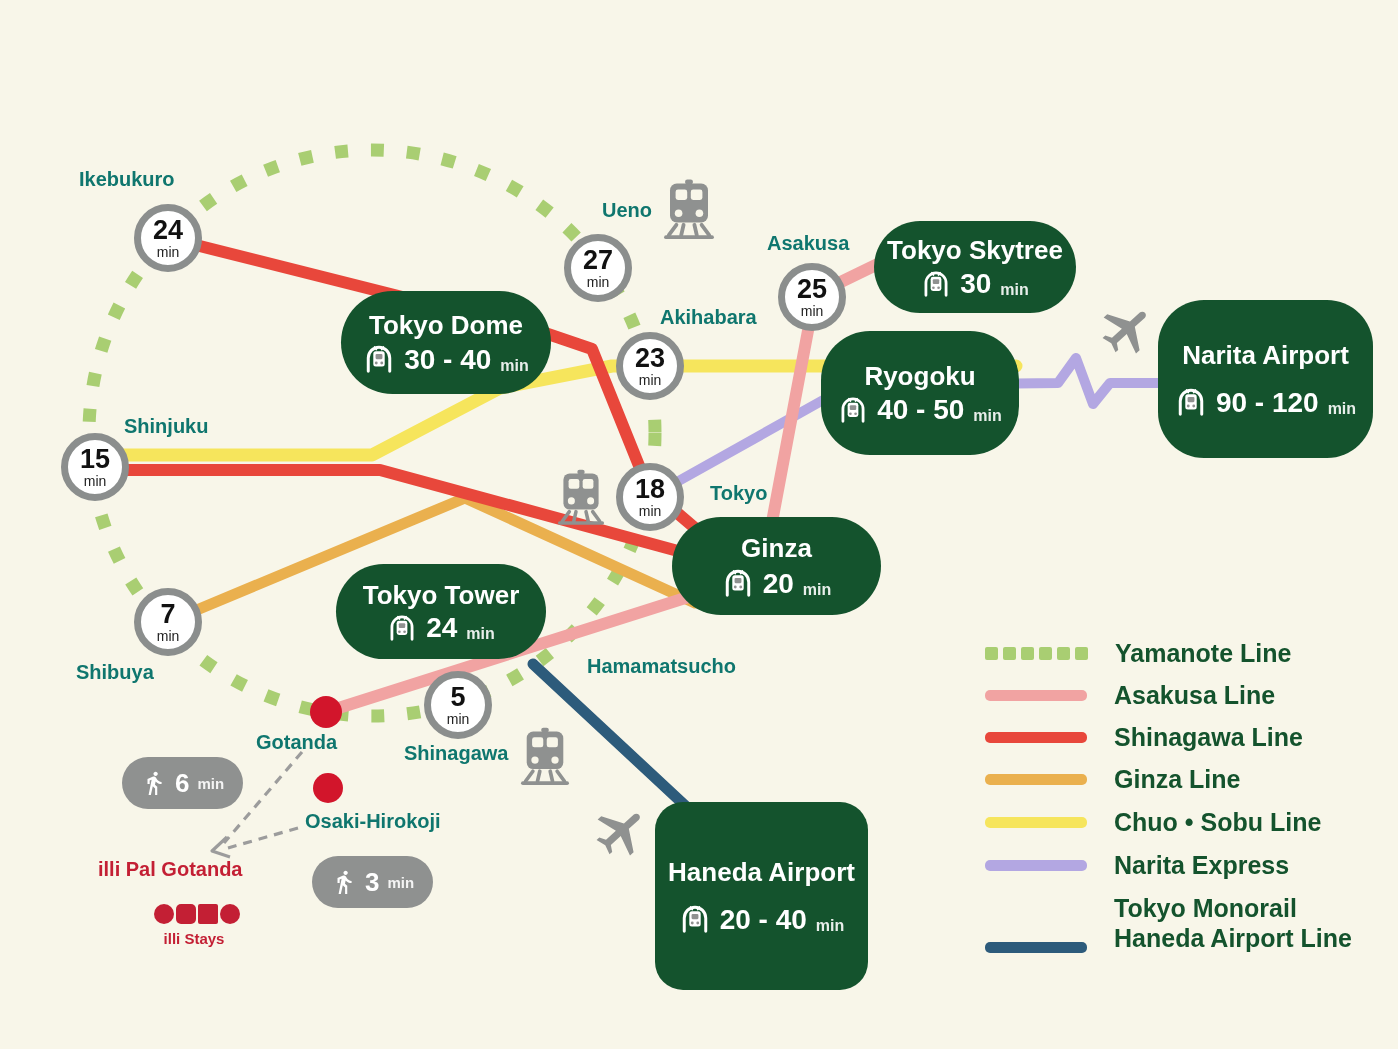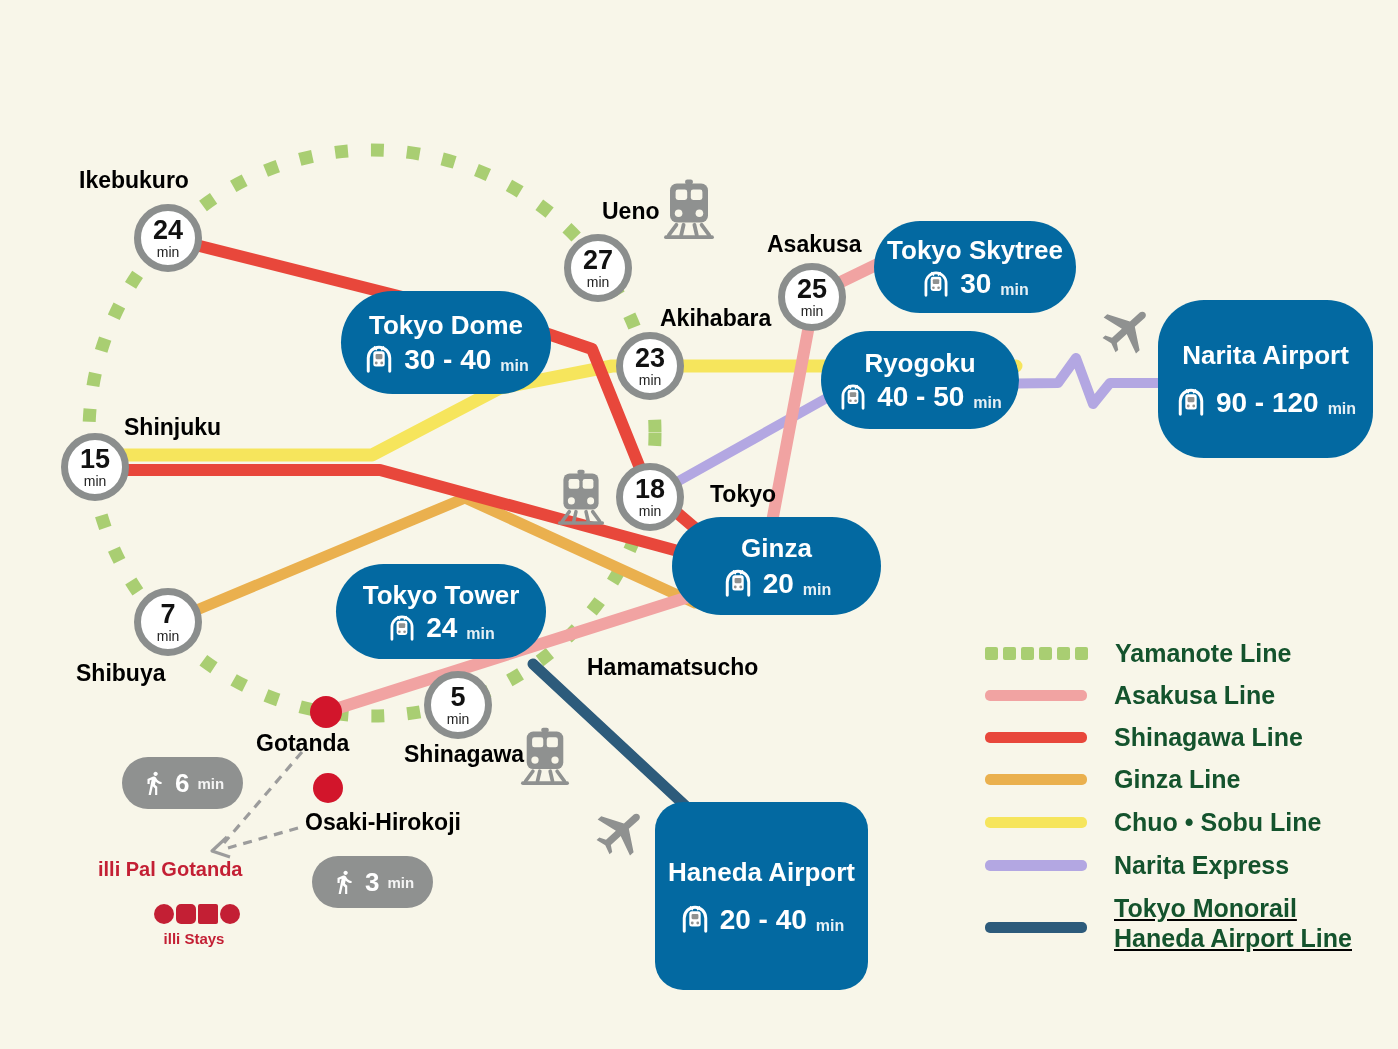--- a/index.html
+++ b/index.html
@@ -4,34 +4,34 @@
 <style>
   html,body{margin:0;padding:0;background:#e8e8e0;}
   .stage{position:relative;width:1398px;height:1049px;background:#f8f6e9;
          font-family:"Liberation Sans",sans-serif;overflow:hidden;}
   .lines{position:absolute;left:0;top:0;z-index:1;}
   .badge{position:absolute;width:68px;height:68px;box-sizing:border-box;border:7px solid #8b8e8d;
          background:#ffffff;border-radius:50%;display:flex;flex-direction:column;align-items:center;
          justify-content:center;z-index:3;}
   .badge .t{font-size:27px;font-weight:700;color:#111;line-height:1;}
   .badge .u{font-size:14px;font-weight:400;color:#222;line-height:1;margin-top:1px;}
-  .slabel{position:absolute;font-size:23px;font-weight:700;color:#000000;z-index:3;white-space:nowrap;line-height:1.1;}
-  .dest{position:absolute;background:#0369a1;color:#fff;display:flex;flex-direction:column;
+  .slabel{position:absolute;font-size:20px;font-weight:700;color:#0f766e;z-index:3;white-space:nowrap;line-height:1.1;}
+  .dest{position:absolute;background:#14532d;color:#fff;display:flex;flex-direction:column;
         align-items:center;justify-content:center;z-index:2;gap:3px;}
   .dest .title{font-size:26px;font-weight:700;line-height:1.1;white-space:nowrap;}
   .trow{display:flex;align-items:flex-end;gap:9px;}
   .trow .tv{font-size:28px;font-weight:700;line-height:1;}
   .trow .tu{font-size:16px;font-weight:700;opacity:.9;line-height:1;}
   .airport{gap:15px;}
   .walk{position:absolute;background:#8f9190;border-radius:26px;display:flex;align-items:center;
         justify-content:center;gap:8px;color:#fff;z-index:2;width:121px;height:52px;}
   .walk .tv{font-size:26px;font-weight:700;line-height:1;}
   .walk .tu{font-size:15px;font-weight:700;opacity:.9;line-height:1;}
   .legend-row{position:absolute;display:flex;align-items:center;gap:27px;z-index:2;}
-  .legend-row.two-line{align-items:center;text-decoration:underline;}
+  .legend-row.two-line{align-items:flex-end;}
   .legend-row.two-line .swatch{margin-top:9px;}
   .swatch{width:102px;height:11px;border-radius:5px;flex:none;}
   .swatch-dots{width:103px;display:flex;gap:5px;flex:none;}
   .swatch-dots span{width:13px;height:13px;border-radius:2px;background:#a9ce72;}
   .legend-label{font-size:25px;font-weight:700;color:#14532d;line-height:1.2;white-space:nowrap;}
   .hotel-name{position:absolute;left:98px;top:858px;font-size:20px;font-weight:700;color:#c31f34;z-index:2;white-space:nowrap;}
   .logo-row{position:absolute;left:154px;top:904px;display:flex;gap:2px;align-items:center;z-index:2;}
   .logo-row .c{width:20px;height:20px;background:#c31f34;border-radius:50%;}
   .logo-row .s{width:20px;height:20px;background:#c31f34;border-radius:5px;}
   .logo-row .s2{width:20px;height:20px;background:#c31f34;border-radius:2px;}
@@ -133,21 +133,21 @@
           <rect x="9" y="8.2" width="10" height="13.2" rx="2.2" fill="#fff"></rect>
           <rect x="11" y="10.4" width="6" height="4.6" rx="1" fill="#8f9190"></rect>
           <circle cx="11.6" cy="18.4" r="1.25" fill="#8f9190"></circle>
           <circle cx="16.4" cy="18.4" r="1.25" fill="#8f9190"></circle>
         </svg>
       <span class="tv">30</span>
       <span class="tu">min</span>
     </div>
   </div>
 
-  <div class="dest" style="left:821px;top:331px;width:198px;height:98px;border-radius:49px">
+  <div class="dest" style="left:821px;top:331px;width:198px;height:124px;border-radius:49px">
     <div class="title">Ryogoku</div>
     <div class="trow">
       <svg width="30" height="30" viewBox="0 0 28 28">
           <path d="M4.6 25.5 V14 a9.4 9.4 0 0 1 18.8 0 V25.5" fill="none" stroke="#fff" stroke-width="2.6" stroke-linecap="round"></path>
           <path d="M11.6 6.6 10.2 4.4 M16.4 6.6 17.8 4.4" stroke="#fff" stroke-width="1.6" stroke-linecap="round" fill="none"></path>
           <rect x="9" y="8.2" width="10" height="13.2" rx="2.2" fill="#fff"></rect>
           <rect x="11" y="10.4" width="6" height="4.6" rx="1" fill="#8f9190"></rect>
           <circle cx="11.6" cy="18.4" r="1.25" fill="#8f9190"></circle>
           <circle cx="16.4" cy="18.4" r="1.25" fill="#8f9190"></circle>
         </svg>

